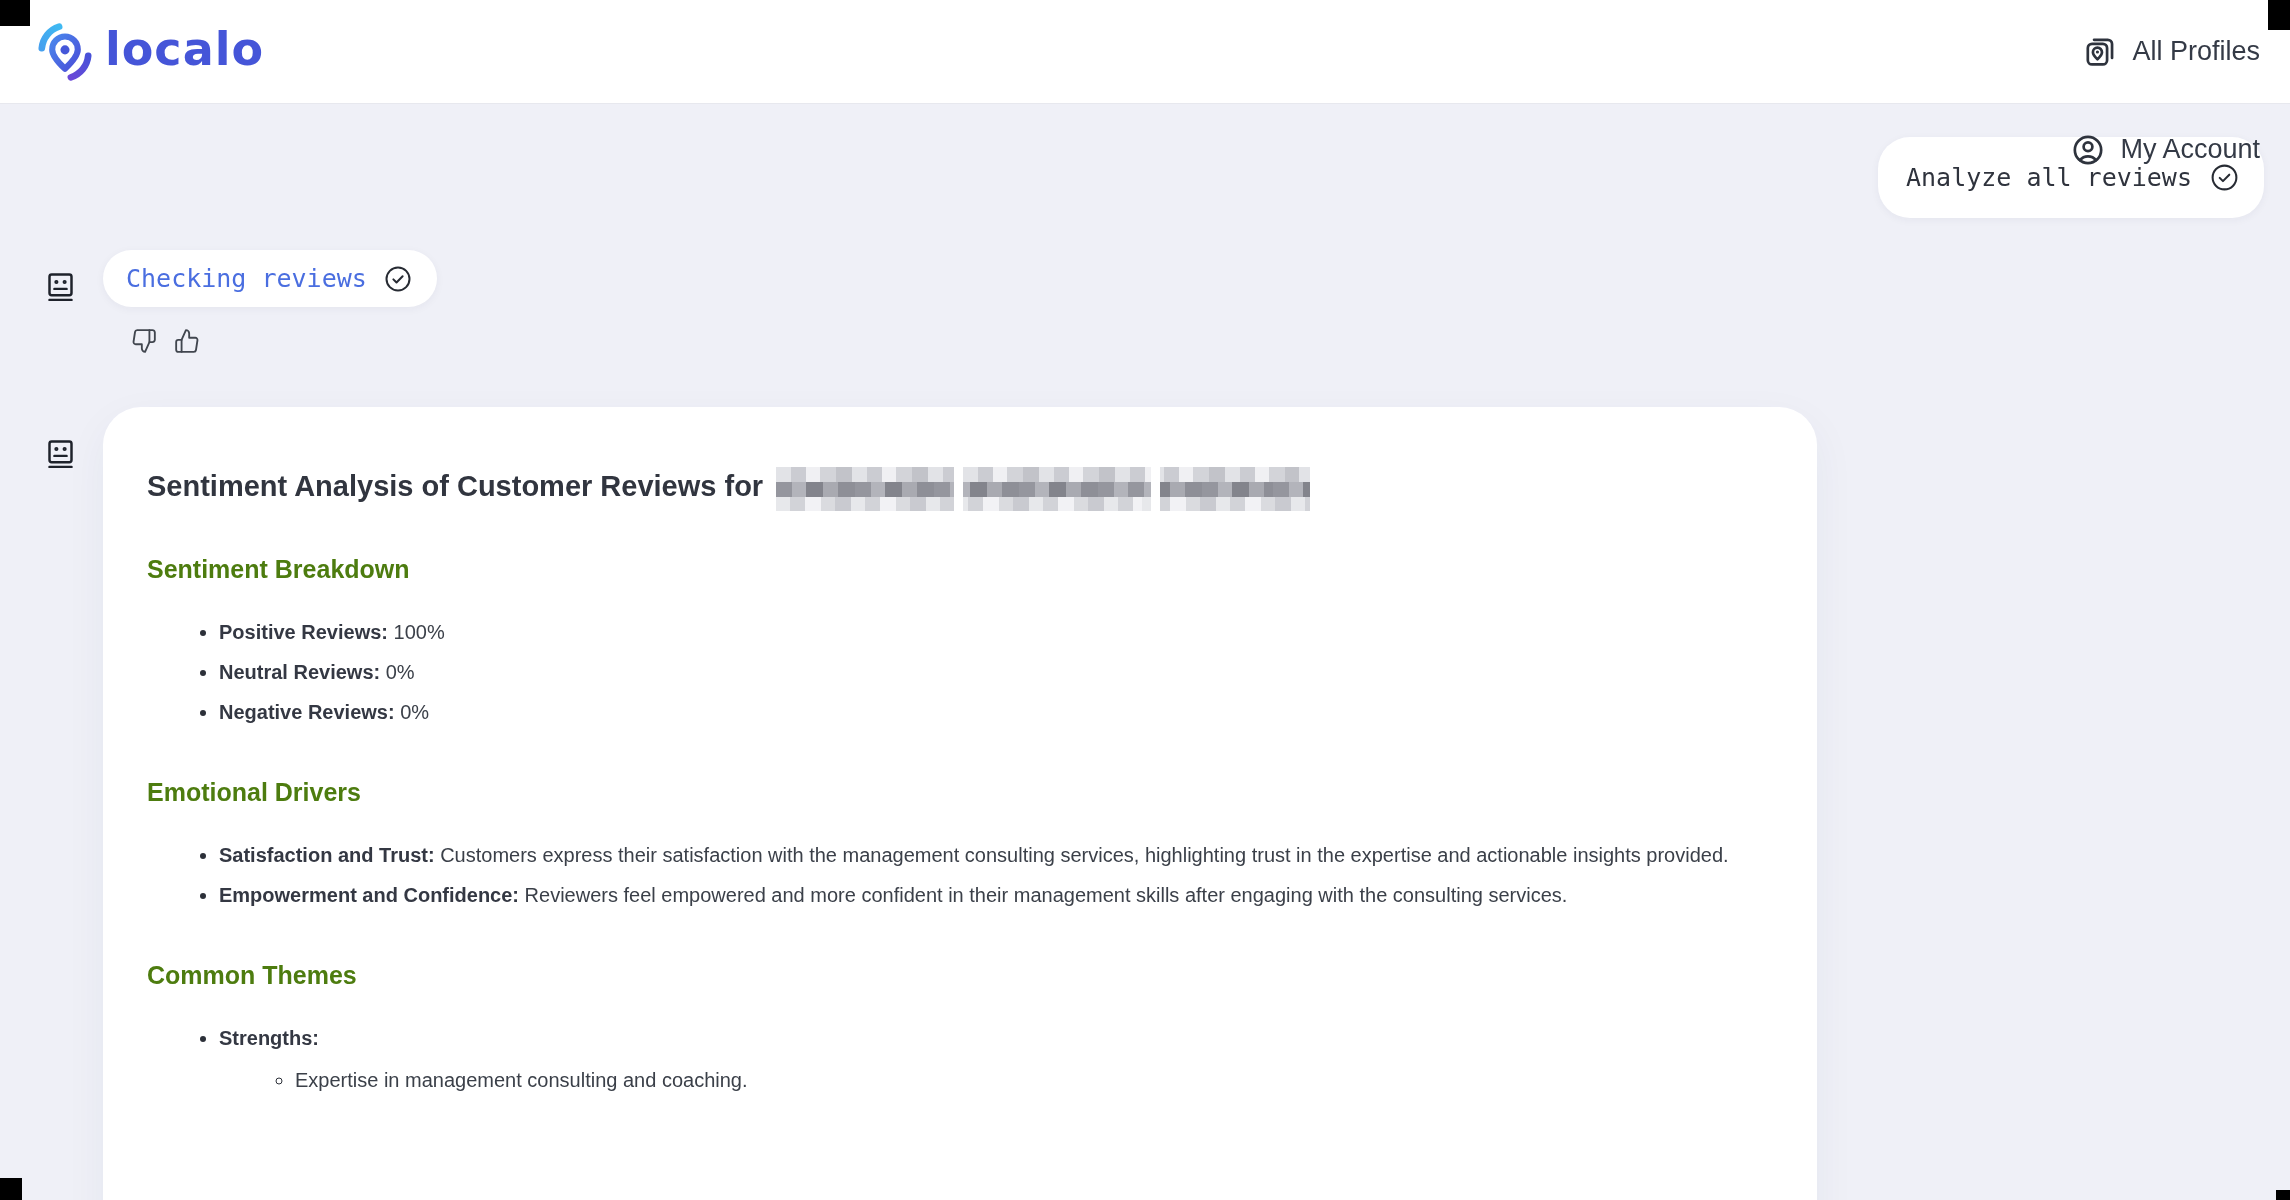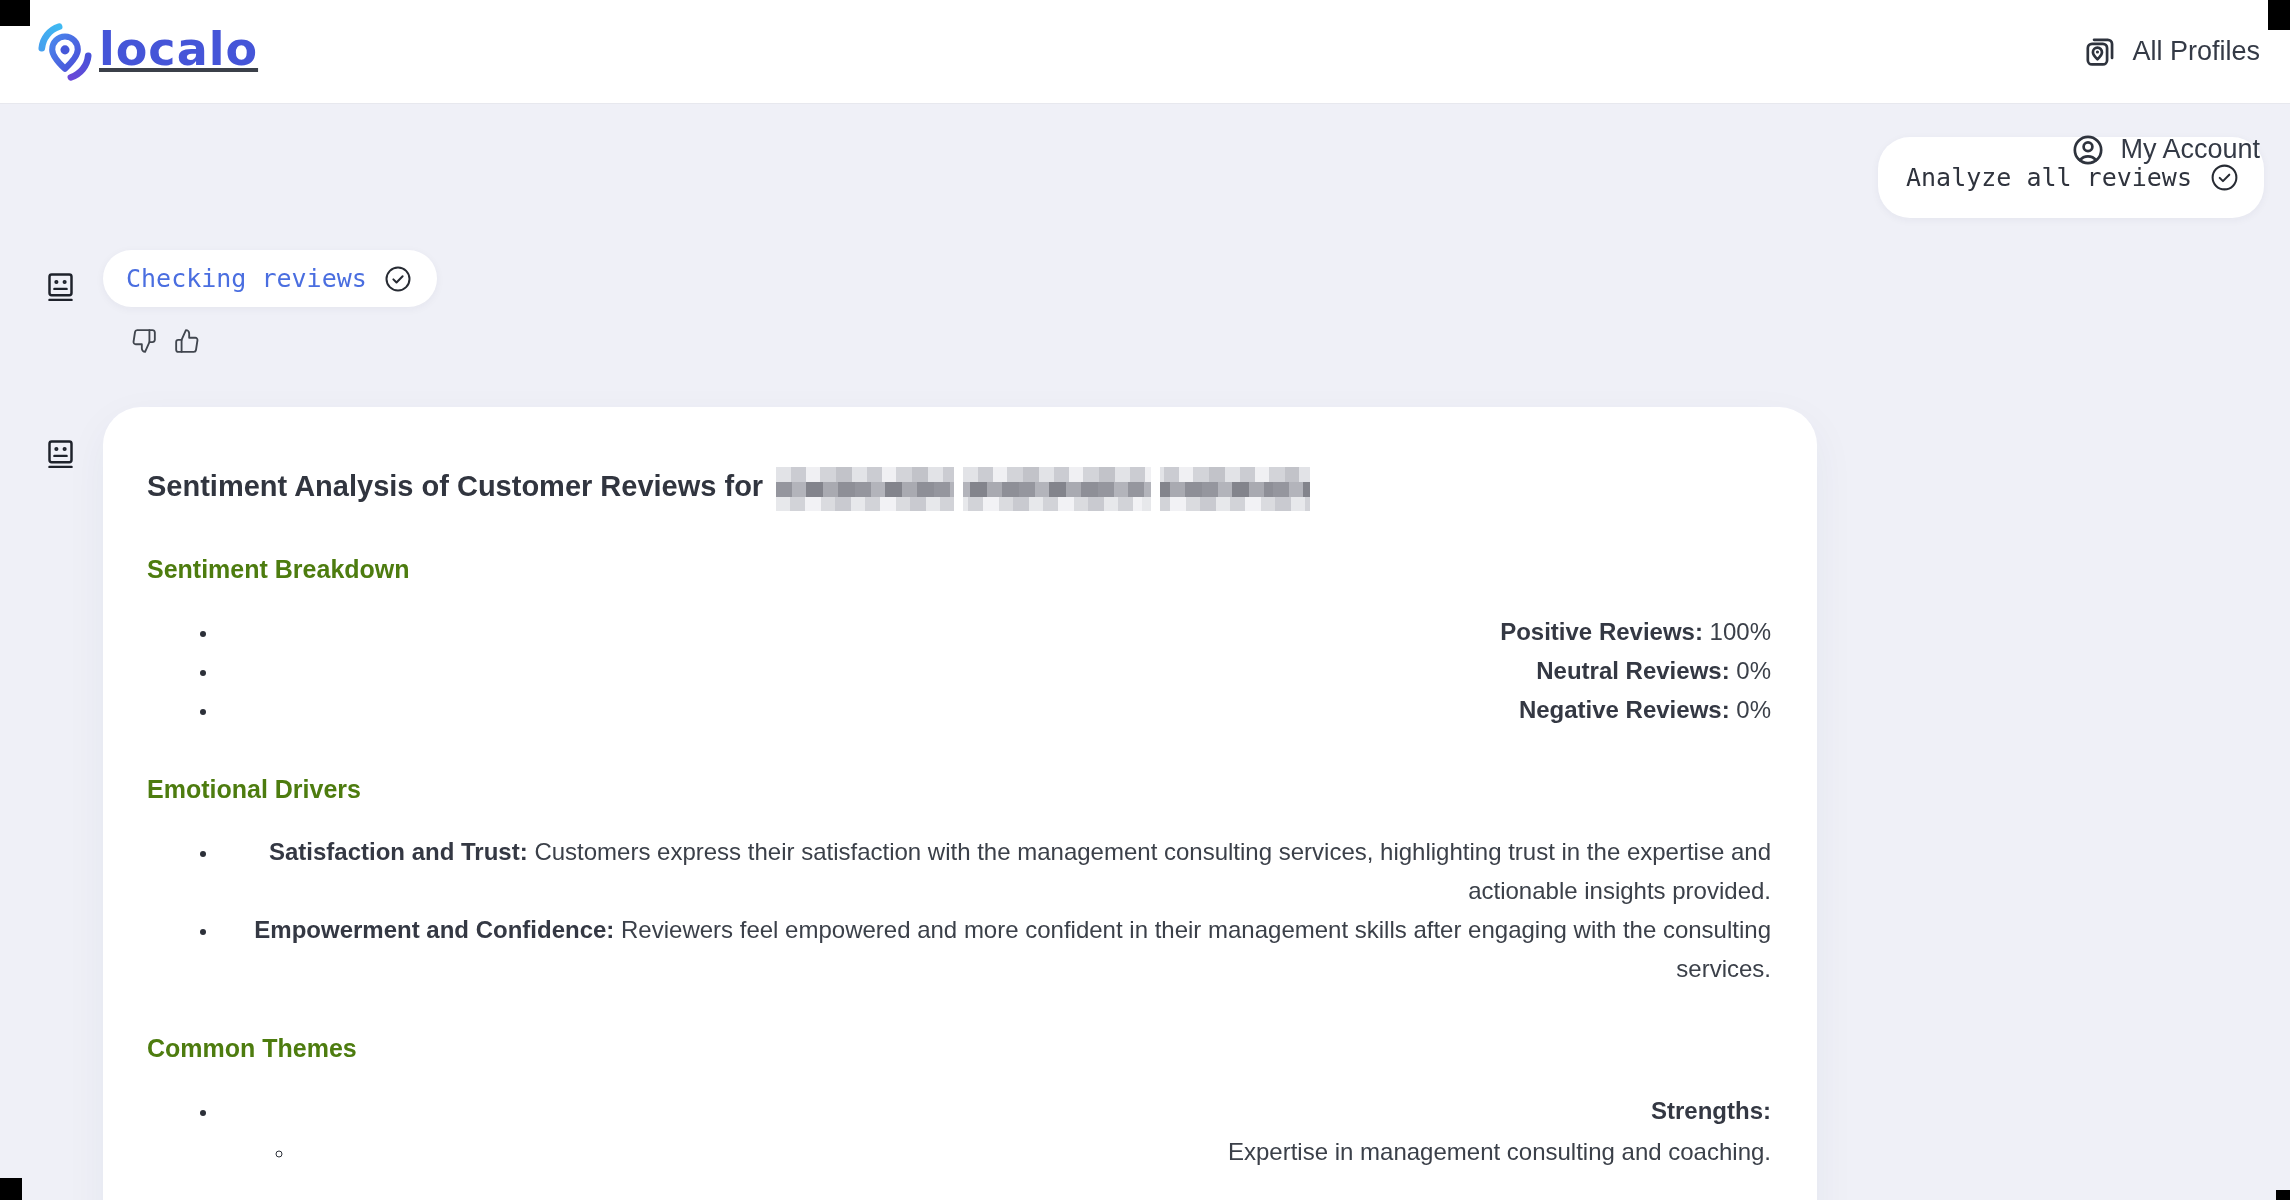--- a/index.html
+++ b/index.html
@@ -11,21 +11,21 @@
     color:#3b4049;
   }
 
   
   .header {
     position:absolute; left:0; top:0; width:2290px; height:104px;
     background:#ffffff; border-bottom:1px solid #e7e8ee;
     display:flex; align-items:center; justify-content:space-between;
     padding:0 30px 0 33px; z-index:5;
   }
-  .logo { display:flex; align-items:center; gap:2px; cursor:pointer;text-decoration:underline; }
+  .logo { display:flex; align-items:center; gap:8px; cursor:pointer; }
   .logo-word {
     font-family:"DejaVu Sans", sans-serif;
     font-weight:700; font-size:46px; color:#4555d8; letter-spacing:1px;
     transform:translateY(-3px);
   }
   .nav { display:flex; align-items:flex-end; gap:64px;flex-direction:column; }
   .nav-item { display:flex; align-items:center; gap:15px; cursor:pointer; }
   .nav-label { font-size:27px; color:#343a46; font-weight:500; }
 
   
@@ -70,21 +70,21 @@
       repeating-linear-gradient(90deg,#e2e3e7 0 15px,#cbccd2 15px 30px,#f0f0f3 30px 44px,#d3d4d9 44px 60px,#c2c3c9 60px 76px) 0 0/auto 15px repeat-x,
       repeating-linear-gradient(90deg,#95969e 0 16px,#b3b4bb 16px 30px,#83848c 30px 47px,#a9aab1 47px 62px,#8e8f97 62px 79px) 0 15px/auto 15px repeat-x,
       repeating-linear-gradient(90deg,#e7e8eb 0 14px,#d2d3d8 14px 29px,#f2f2f5 29px 45px,#dadbdf 45px 59px,#c9cad0 59px 75px) 0 30px/auto 14px repeat-x;
   }
   .card h2 {
     font-size:25px; font-weight:700; color:#4d7c0f;
     margin:46px 0 28px 0;
   }
   .card ul { list-style:disc; padding-left:72px; }
   .card ul.sub { list-style:circle; padding-left:76px; margin-top:2px; }
-  .card li { font-size:24px; line-height:39px; color:#3b4049;text-align:right; }
+  .card li { font-size:20px; line-height:39px; color:#3b4049; }
   .card li::marker { color:#2c3039; font-size:21px; }
   .b { font-weight:700; color:#343843; }
 
   
   .corner { position:absolute; background:#000; z-index:50; }
   .corner.tl { left:0; top:0; width:30px; height:26px; }
   .corner.tr { right:0; top:0; width:22px; height:30px; }
   .corner.bl { left:0; bottom:0; width:22px; height:22px; }
   .corner.br { right:0; bottom:0; width:14px; height:10px; }
 

